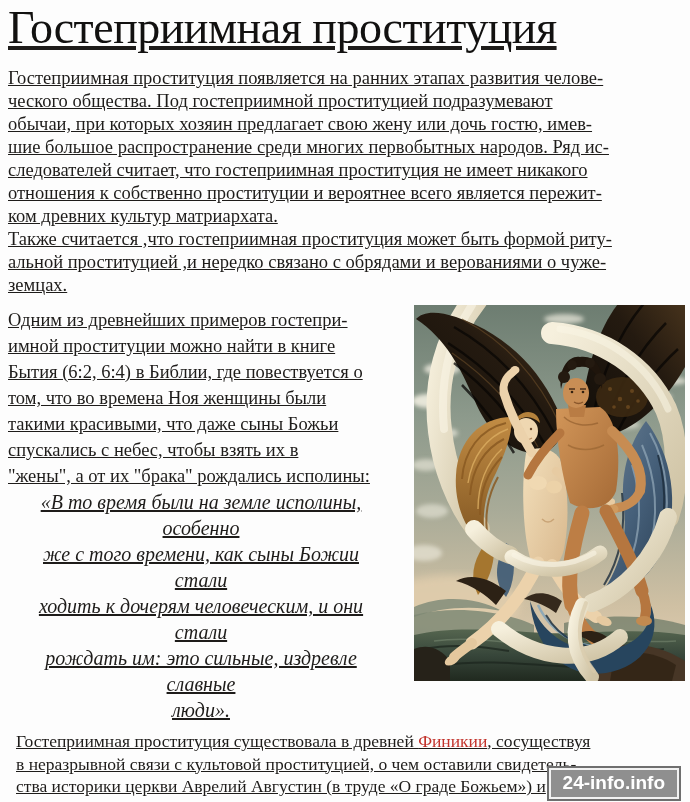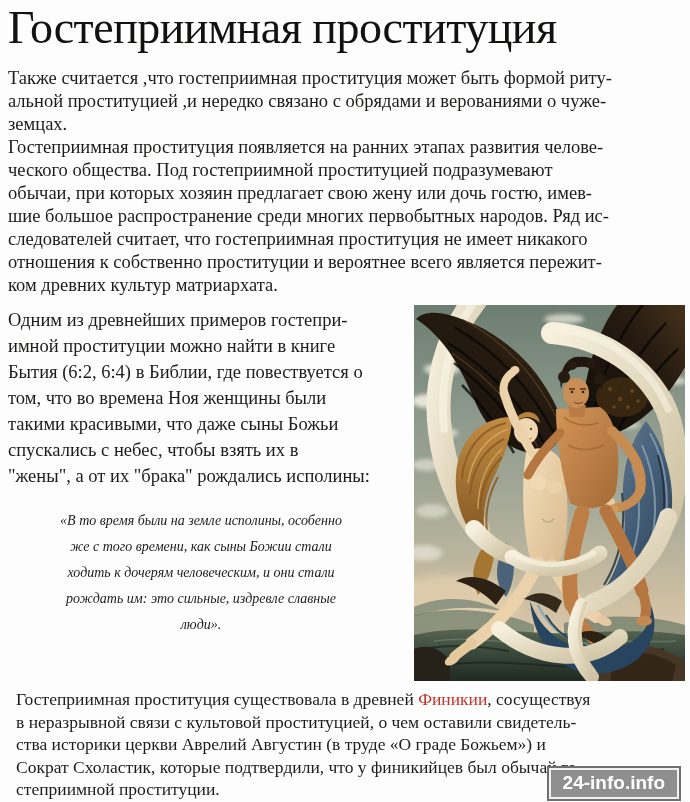--- a/index.html
+++ b/index.html
@@ -3,42 +3,43 @@
 <meta charset="utf-8">
 <style>
   html,body { margin:0; padding:0; background:#ffffff; }
   .page {
     position:relative;
     width:690px; height:802px;
     background:#fdfdfd;
     overflow:hidden;
     font-family:"Liberation Serif","DejaVu Serif",serif;
     color:#1e1c1a;
+    text-decoration:underline;
   }
   .title {
     margin:2px 0 13px 8px;
     font-size:46px; line-height:52px;
     font-weight:400; color:#121110;
     letter-spacing:-0.5px;
   }
   .intro-p {
     margin:0 6px 0 8px;
     font-size:18.5px; line-height:23px;
     white-space:pre-line;
   }
   .columns { display:flex; margin:8px 0 0 8px; }
   .left-col { width:406px; flex:0 0 406px; padding-right:20px; box-sizing:border-box; }
   .genesis {
     margin:2px 0 0 0;
     font-size:18.5px; line-height:26px;
     white-space:pre-line;
   }
   .bible-quote {
-    margin:19px 0 0 0; padding:0 8px;
-    font-size:14px; line-height:26px;
+    margin:0 0 0 0; padding:0 8px;
+    font-size:20px; line-height:26px;
     font-style:italic; text-align:center;
     white-space:pre-line;
   }
   .painting {
     width:271px; height:376px; flex:0 0 271px;
     overflow:hidden; background:#8d9a8c;
   }
   .painting svg { display:block; }
   .conclusion {
     margin:7px 6px 0 16px;
@@ -56,30 +57,30 @@
     box-shadow:0 0 0 2px #6f6f6f;
   }
 </style>
 </head>
 <body>
 
 <div class="page">
 
   <h1 class="title">Гостеприимная проституция</h1>
 
-  <p class="intro-p">Также считается ,что гостеприимная проституция может быть формой риту-
-альной проституцией ,и нередко связано с обрядами и верованиями о чуже-
-земцах.</p>
   <p class="intro-p">Гостеприимная проституция появляется на ранних этапах развития челове-
 ческого общества. Под гостеприимной проституцией подразумевают
 обычаи, при которых хозяин предлагает свою жену или дочь гостю, имев-
 шие большое распространение среди многих первобытных народов. Ряд ис-
 следователей считает, что гостеприимная проституция не имеет никакого
 отношения к собственно проституции и вероятнее всего является пережит-
 ком древних культур матриархата.</p>
+  <p class="intro-p">Также считается ,что гостеприимная проституция может быть формой риту-
+альной проституцией ,и нередко связано с обрядами и верованиями о чуже-
+земцах.</p>
 
   <div class="columns">
     <div class="left-col">
       <p class="genesis">Одним из древнейших примеров гостепри-
 имной проституции можно найти в книге
 Бытия (6:2, 6:4) в Библии, где повествуется о
 том, что во времена Ноя женщины были
 такими красивыми, что даже сыны Божьи
 спускались с небес, чтобы взять их в
 "жены", а от их "брака" рождались исполины:</p>

